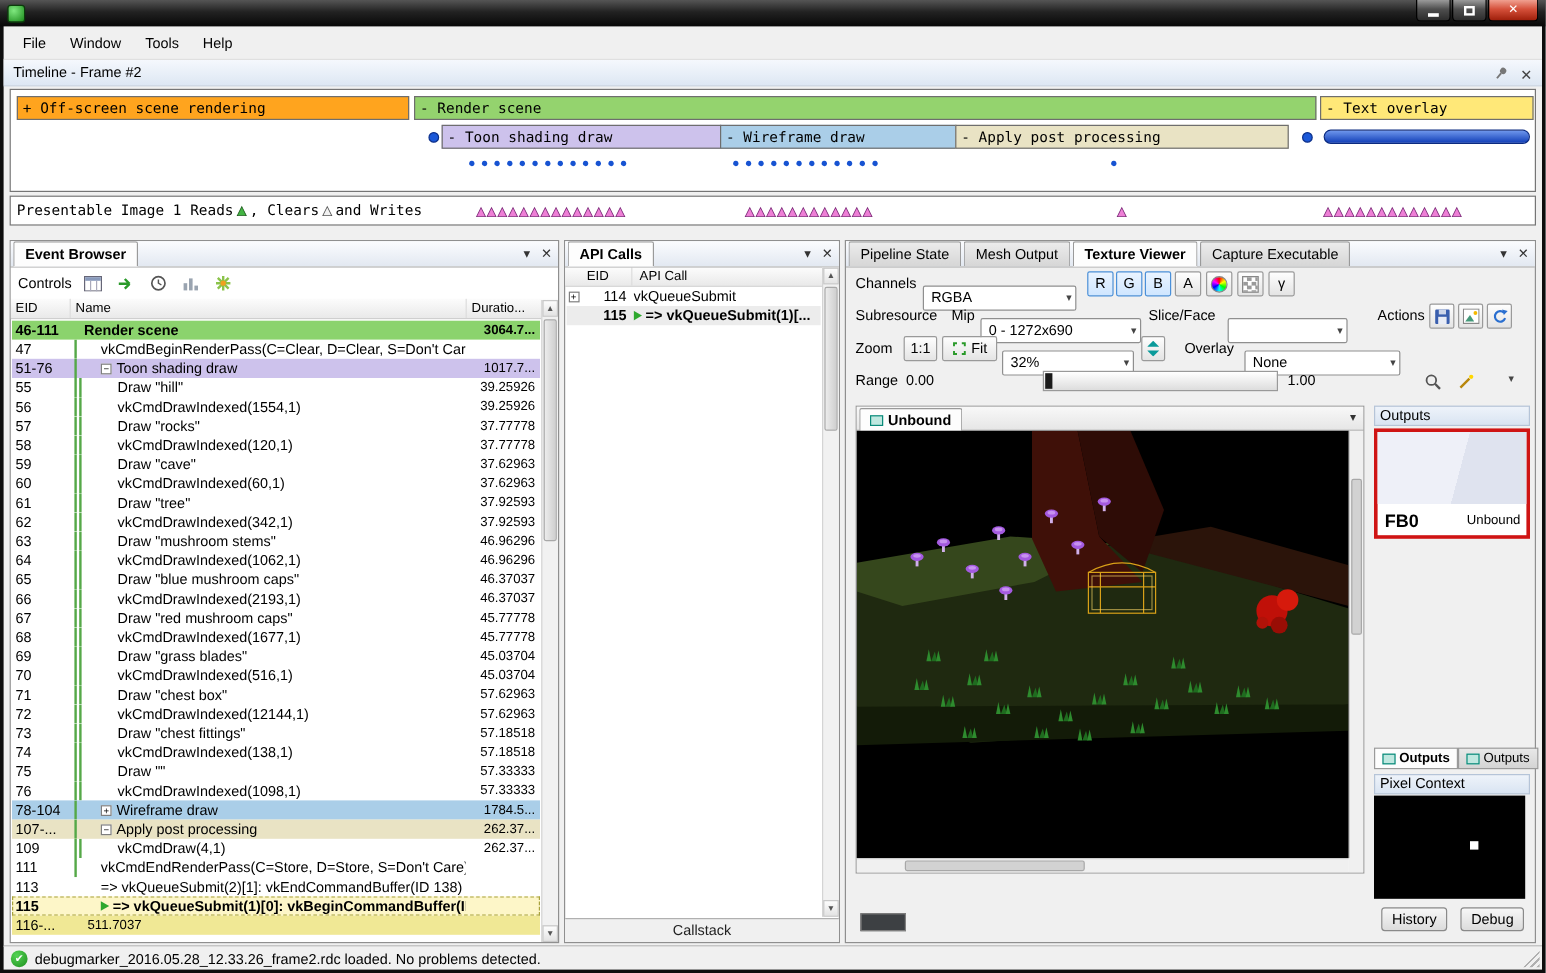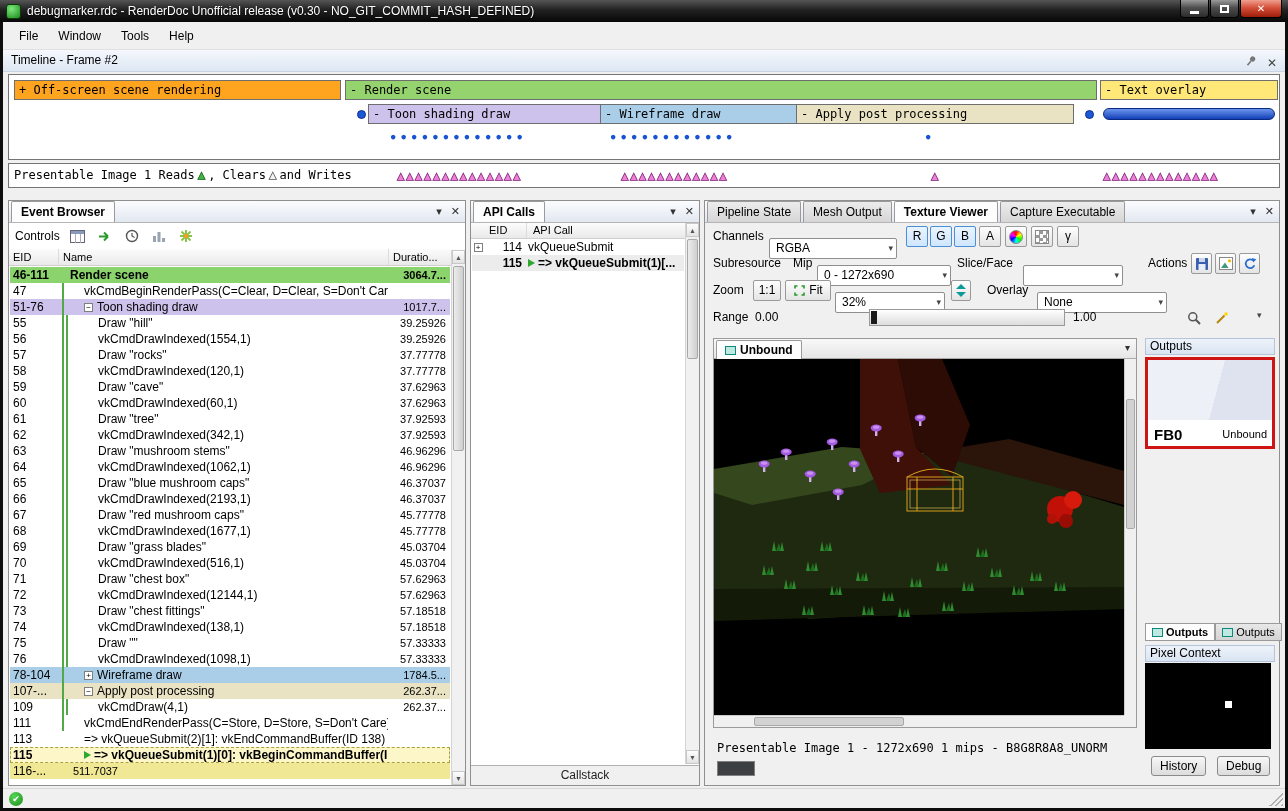--- a/index.html
+++ b/index.html
@@ -135,21 +135,20 @@
   #statusbar{position:absolute;left:3px;top:788px;width:1282px;height:20px;background:#f0f0f0;border-top:1px solid #d8d8d8;display:flex;align-items:center;gap:6px;padding-left:6px}
   .check-ico{width:14px;height:14px;border-radius:50%;background:radial-gradient(circle at 35% 30%,#55d455,#1d8f1d);color:#fff;font-size:9px;line-height:14px;text-align:center}
   #grip{position:absolute;right:2px;bottom:2px;width:14px;height:14px;background:
     linear-gradient(135deg,transparent 0 50%,#b0b0b0 50% 58%,transparent 58% 70%,#b0b0b0 70% 78%,transparent 78% 90%,#b0b0b0 90%)}
 </style>
 </head>
 <body>
 
 <div id="titlebar">
   <span class="logo"></span>
-  <span id="title-text">debugmarker.rdc - RenderDoc Unofficial release (v0.30 - NO_GIT_COMMIT_HASH_DEFINED)</span>
   <div id="win-buttons">
     <div class="win-btn">
         <span class="glyph-min"></span>
       </div>
     <div class="win-btn">
         <span class="glyph-max"></span>
       </div>
     <div class="win-btn close">
         <span>✕</span>
       </div>
@@ -630,21 +629,20 @@
     </div>
     <div id="pv-vscroll">
         <div class="pv-thumb-v"></div>
       </div>
     <div id="pv-hscroll">
         <div class="pv-thumb-h"></div>
       </div>
     <div id="pv-corner"></div>
   </div>
 
-  <div id="tv-status">Presentable Image 1 - 1272x690 1 mips - B8G8R8A8_UNORM</div>
   <div id="tv-swatch"></div>
 
   <div id="sidebar">
     <div class="side-header">Outputs</div>
     <div id="fb0-box">
       <div id="fb0-thumb"></div>
       <span id="fb0-name">FB0</span>
       <span id="fb0-status">Unbound</span>
     </div>
     <div id="sidebar-tabs">
@@ -661,14 +659,15 @@
     <div id="pixel-box">
         <div id="pixel-square"></div>
       </div>
     <div class="btn" id="btn-history">History</div>
     <div class="btn" id="btn-debug">Debug</div>
   </div>
 </div>
 
 <div id="statusbar">
   <span class="check-ico">✔</span>
+  <span>debugmarker_2016.05.28_12.33.26_frame2.rdc loaded. No problems detected.</span>
   <div id="grip"></div>
 </div>
 
 </body></html>

